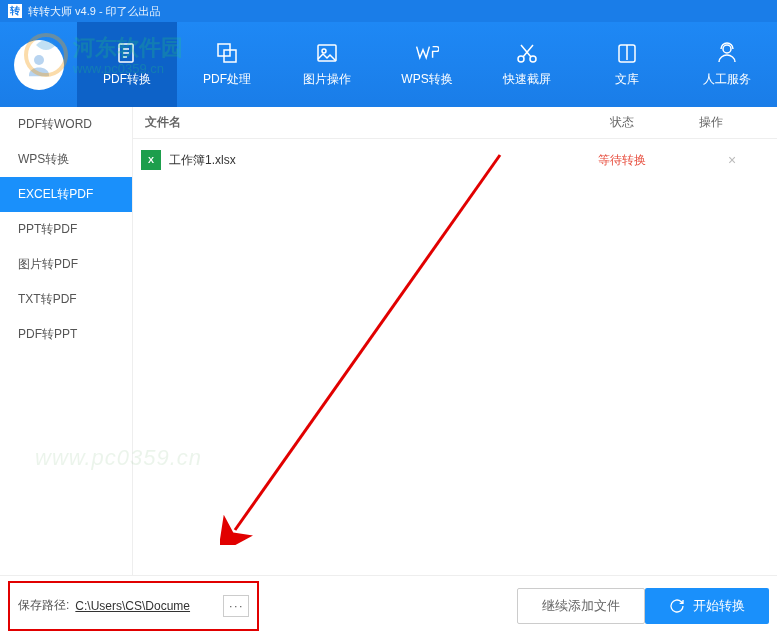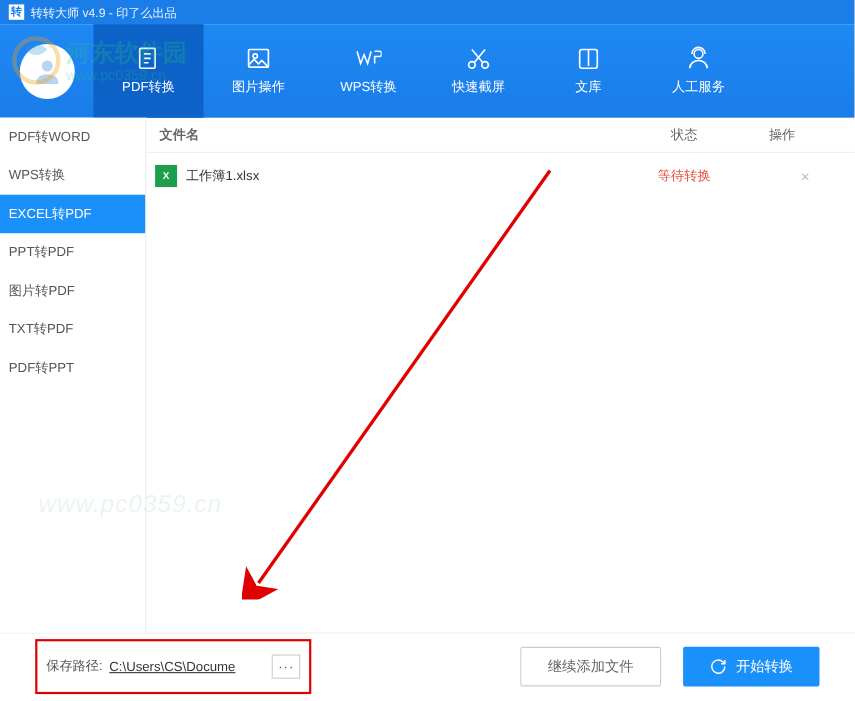--- a/index.html
+++ b/index.html
@@ -14,50 +14,50 @@
     .avatar { width: 50px; height: 50px; border-radius: 50%; background: #fff; display: flex; align-items: center; justify-content: center; }
     .avatar svg { width: 30px; height: 30px; }
     
     .nav-tabs { display: flex; height: 100%; }
     .nav-tab { width: 100px; height: 100%; display: flex; flex-direction: column; align-items: center; justify-content: center; color: #fff; font-size: 12px; cursor: pointer; gap: 6px; }
     .nav-tab.active { background: #0d62c8; }
     .nav-tab-icon { width: 24px; height: 24px; display: flex; align-items: center; justify-content: center; }
     
     .main { display: flex; height: 468px; }
     .sidebar { width: 133px; background: #fff; border-right: 1px solid #eee; }
-    .sidebar-item { height: 35px; display: flex; align-items: center; padding-left: 8px; font-size: 12px; color: #555; cursor: pointer; }
+    .sidebar-item { height: 35px; display: flex; align-items: center; padding-left: 18px; font-size: 12px; color: #555; cursor: pointer; }
     .sidebar-item.active { background: #1a90fb; color: #fff; }
     
     .content { flex: 1; display: flex; flex-direction: column; }
     .list-header { height: 32px; display: flex; align-items: center; border-bottom: 1px solid #eee; font-size: 12px; color: #666; }
     .col-name { flex: 1; padding-left: 12px; font-weight: bold; }
     .col-status { width: 130px; text-align: center; }
     .col-action { width: 90px; padding-left: 12px; }
     
     .file-row { height: 42px; display: flex; align-items: center; font-size: 12px; }
     .file-icon { width: 20px; height: 20px; background: #1d9e4c; margin-left: 8px; margin-right: 8px; display: flex; align-items: center; justify-content: center; color: #fff; font-size: 9px; font-weight: bold; }
     .file-name { flex: 1; color: #333; }
     .file-status { width: 130px; text-align: center; color: #e74c3c; }
     .file-action { width: 90px; text-align: center; }
     .close-btn { color: #bbb; cursor: pointer; font-size: 14px; }
     
     .arrow-overlay { position: absolute; top: 145px; left: 220px; width: 290px; height: 400px; pointer-events: none; }
     
-    .footer { height: 60px; border-top: 1px solid #eee; display: flex; align-items: center; padding: 0 32px; gap: 20px; }
+    .footer { height: 60px; border-top: 1px solid #eee; display: flex; align-items: center; padding: 0 8px; }
     .path-box { display: flex; align-items: center; font-size: 12px; color: #555; border: 2px solid #e10000; padding: 12px 8px; }
     .path-label { margin-right: 6px; }
     .path-value { text-decoration: underline; color: #333; width: 140px; overflow: hidden; white-space: nowrap; }
     .path-browse { width: 26px; height: 22px; border: 1px solid #ccc; margin-left: 8px; display: flex; align-items: center; justify-content: center; cursor: pointer; font-size: 12px; letter-spacing: 1px; }
     .spacer { flex: 1; }
     .btn { height: 36px; padding: 0 24px; display: flex; align-items: center; justify-content: center; font-size: 13px; cursor: pointer; border-radius: 2px; gap: 8px; }
     .btn-secondary { border: 1px solid #ccc; color: #666; background: #fff; }
     .btn-primary { background: #1a90fb; color: #fff; justify-content: flex-end; }
     .refresh-icon { width: 16px; height: 16px; }
     
-    .watermark { position: absolute; top: 25px; left: 8px; opacity: 0.5; pointer-events: none; }
+    .watermark { position: absolute; top: 25px; left: 21px; opacity: 0.5; pointer-events: none; }
     .watermark2 { position: absolute; top: 445px; left: 35px; opacity: 0.12; pointer-events: none; font-size: 22px; color: #6a6; font-style: italic; letter-spacing: 1px; }
   </style>
 </head>
 <body>
 
 <div class="titlebar">
   <div class="titlebar-icon">转</div>
   <div class="titlebar-text">转转大师 v4.9 - 印了么出品</div>
 </div>
 
@@ -72,20 +72,29 @@
   </div>
   <div class="nav-tabs">
     <div class="nav-tab active">
       <div class="nav-tab-icon">
           <svg width="26" height="26" viewBox="0 0 24 24" fill="none" stroke="#fff" stroke-width="1.5">
             <rect x="4" y="3" width="14" height="18" rx="1"></rect>
             <path d="M8 8h6M8 12h6M8 16h4"></path>
           </svg>
         </div>
       <span>PDF转换</span>
+    </div>
+    <div class="nav-tab">
+      <div class="nav-tab-icon">
+          <svg width="26" height="26" viewBox="0 0 24 24" fill="none" stroke="#fff" stroke-width="1.5">
+            <rect x="3" y="3" width="12" height="12"></rect>
+            <rect x="9" y="9" width="12" height="12"></rect>
+          </svg>
+        </div>
+      <span>PDF处理</span>
     </div>
     <div class="nav-tab">
       <div class="nav-tab-icon">
           <svg width="26" height="26" viewBox="0 0 24 24" fill="none" stroke="#fff" stroke-width="1.5">
             <rect x="3" y="4" width="18" height="16" rx="1"></rect>
             <circle cx="9" cy="10" r="2"></circle>
             <path d="M3 18l5-5 4 4 3-3 6 6"></path>
           </svg>
         </div>
       <span>图片操作</span>

